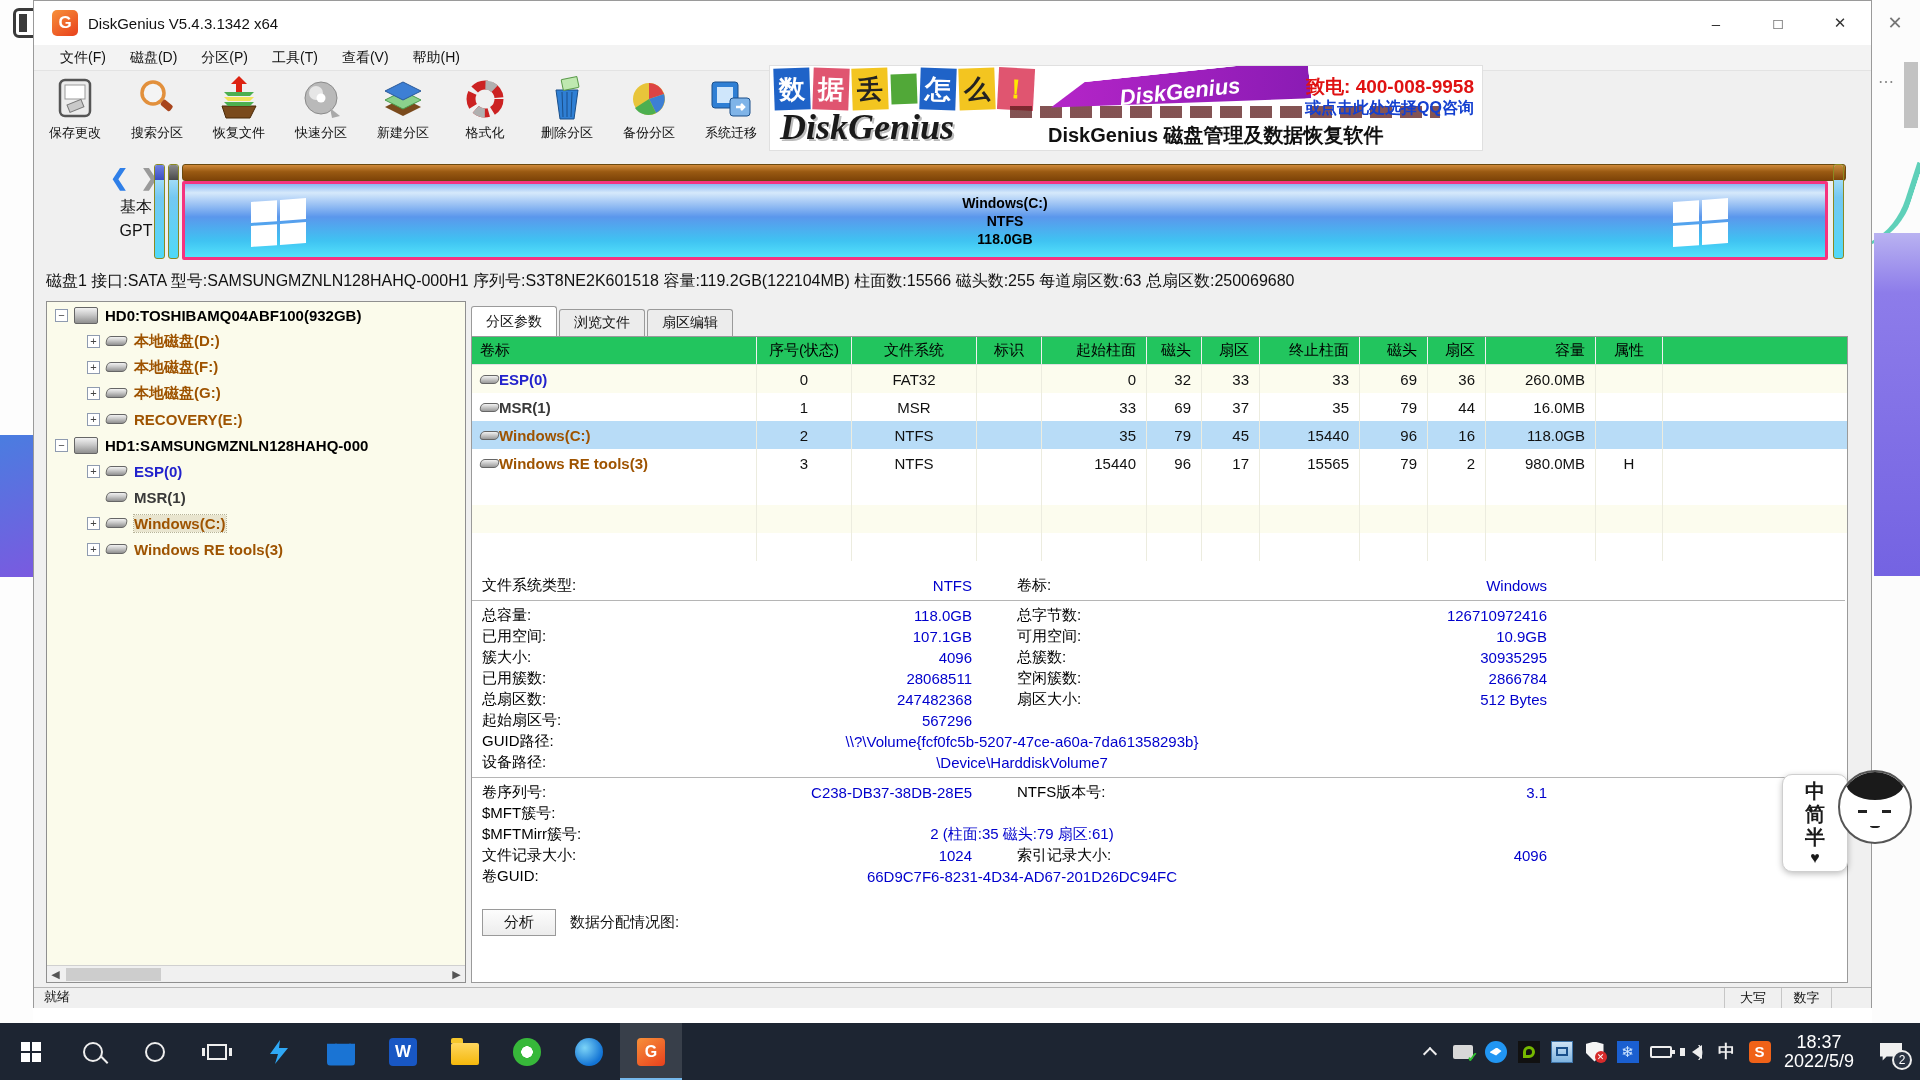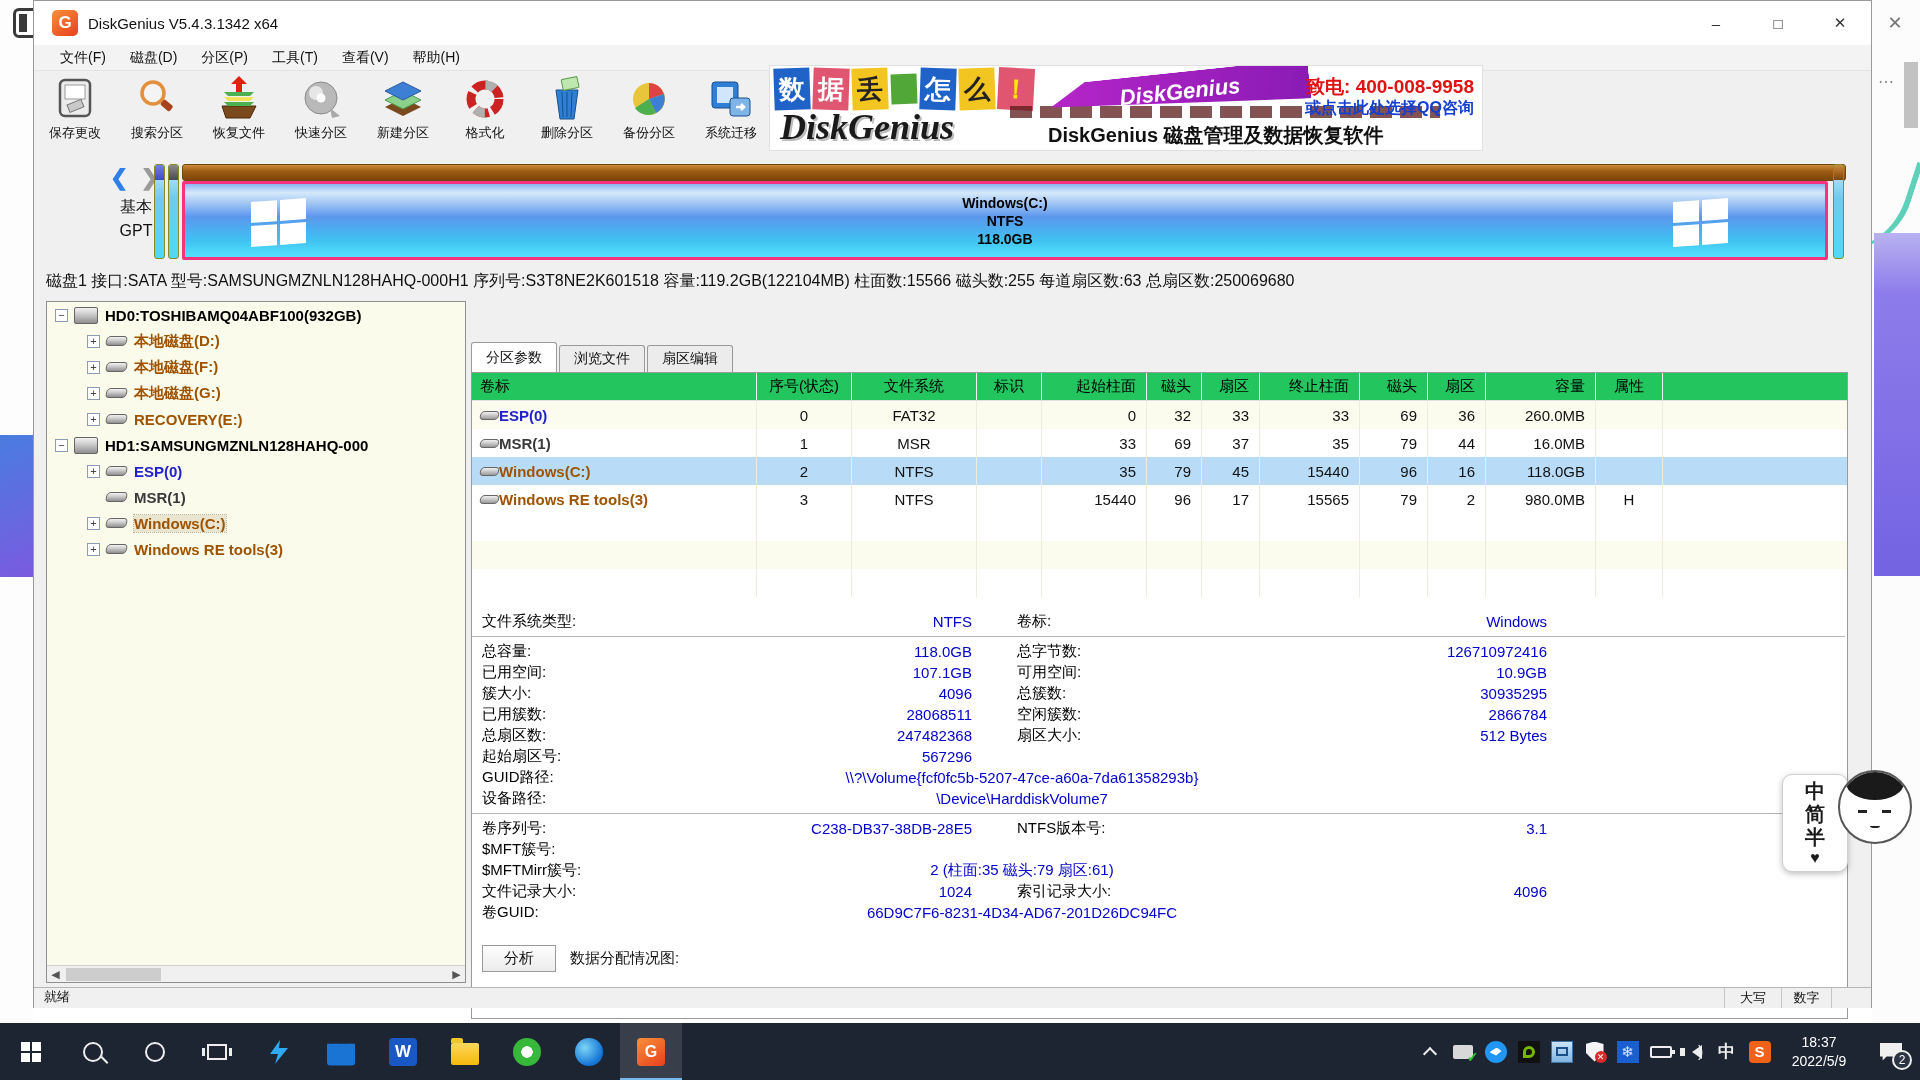--- a/index.html
+++ b/index.html
@@ -105,21 +105,21 @@
   .ticon.partition { width:21px; height:10px; border-radius:4px; transform:skewX(-14deg); }
   .tlabel { font-size:15px; font-weight:bold; }
   .c-black { color:#000; } .c-brown { color:#9e5300; } .c-blue { color:#2222cc; } .c-gray { color:#3a3a3a; }
   .tsel .tlabel { background:#e9e5cf; outline:1px dotted #b7b39a; }
   .tree-hscroll { position:absolute; left:0; bottom:0; width:418px; height:17px; background:#f0f0f0; border-top:1px solid #d0d0d0; display:flex; align-items:center; }
   .hs-arrow { width:17px; height:17px; font-size:11px; color:#555; display:flex; align-items:center; justify-content:center; }
   .hs-right { margin-left:auto; }
   .hs-thumb { width:95px; height:13px; background:#cdcdcd; margin-left:2px; }
 
   
-  #rightpanel { position:absolute; left:437px; top:9px; width:1377px; height:677px;margin-top:36px; }
+  #rightpanel { position:absolute; left:437px; top:9px; width:1377px; height:677px; }
   #tabsrow { position:absolute; left:0; top:0; width:100%; height:30px; display:flex; align-items:flex-end; }
   .tab { height:27px; padding:0 14px; display:flex; align-items:center; font-size:14px; color:#111;
     border:1px solid #9a9a9a; border-bottom:none; background:#ececec; margin-right:2px; border-radius:3px 3px 0 0; }
   .tab.active { background:#fff; height:30px; font-weight:normal; }
   #content { position:absolute; left:0; top:30px; width:100%; height:647px; background:#fff; border:1px solid #9a9a9a; overflow:hidden; }
 
   
   .trow { display:flex; height:28px; align-items:center; }
   .trow .cell { height:100%; display:flex; align-items:center; justify-content:center; font-size:15px; color:#111;
     border-right:1px solid #ececdf; overflow:hidden; white-space:nowrap; }
@@ -203,21 +203,21 @@
   .ico-shield { width:18px; height:20px; background:#f5f5f5; clip-path:polygon(0 12%,50% 0,100% 12%,100% 55%,50% 100%,0 55%); position:relative; }
   .shield-x { position:absolute; margin-left:12px; margin-top:10px; width:12px; height:12px; background:#d62b2b; border-radius:50%; color:#fff; font-size:9px; line-height:12px; text-align:center; }
   .ico-snow { width:22px; height:22px; background:#1a5fd0; color:#cfe7ff; font-size:15px; display:flex; align-items:center; justify-content:center; }
   .ico-batt { width:22px; height:12px; border:2px solid #eee; border-radius:2px; position:relative; }
   .ico-batt:after { content:""; position:absolute; right:-5px; top:2px; width:3px; height:4px; background:#eee; }
   .ico-speaker { width:0; height:0; border:7px solid transparent; border-right:10px solid #eee; position:relative; }
   .ico-speaker:before { content:""; position:absolute; left:-12px; top:-4px; width:5px; height:8px; background:#eee; }
   .ico-speaker:after { content:")"; position:absolute; left:6px; top:-9px; color:#eee; font-size:16px; }
   .tray-zh { font-size:17px; font-weight:bold; }
   .ico-sogou { width:22px; height:22px; background:#f06218; border-radius:4px; color:#fff; font-weight:bold; font-size:15px; display:flex; align-items:center; justify-content:center; }
-  #clock { width:86px; text-align:center; color:#fff; font-size:14px; line-height:19px; flex:none; }
+  #clock { width:86px; text-align:center; color:#fff; font-size:18px; line-height:19px; flex:none; }
   #notif { width:58px; height:57px; display:flex; align-items:center; justify-content:center; position:relative; flex:none; }
   .ico-notif { width:22px; height:18px; background:#f0f0f0; clip-path:polygon(0 0,100% 0,100% 78%,30% 78%,12% 100%,12% 78%,0 78%); }
   .notif-badge { position:absolute; right:8px; bottom:10px; width:20px; height:20px; border-radius:50%; background:#2b3443; border:2px solid #eee; color:#fff; font-size:12px; display:flex; align-items:center; justify-content:center; }
 </style>
 </head>
 <body>
 
 <div id="stage">
 
   <div class="abs" id="left-strip"></div>

